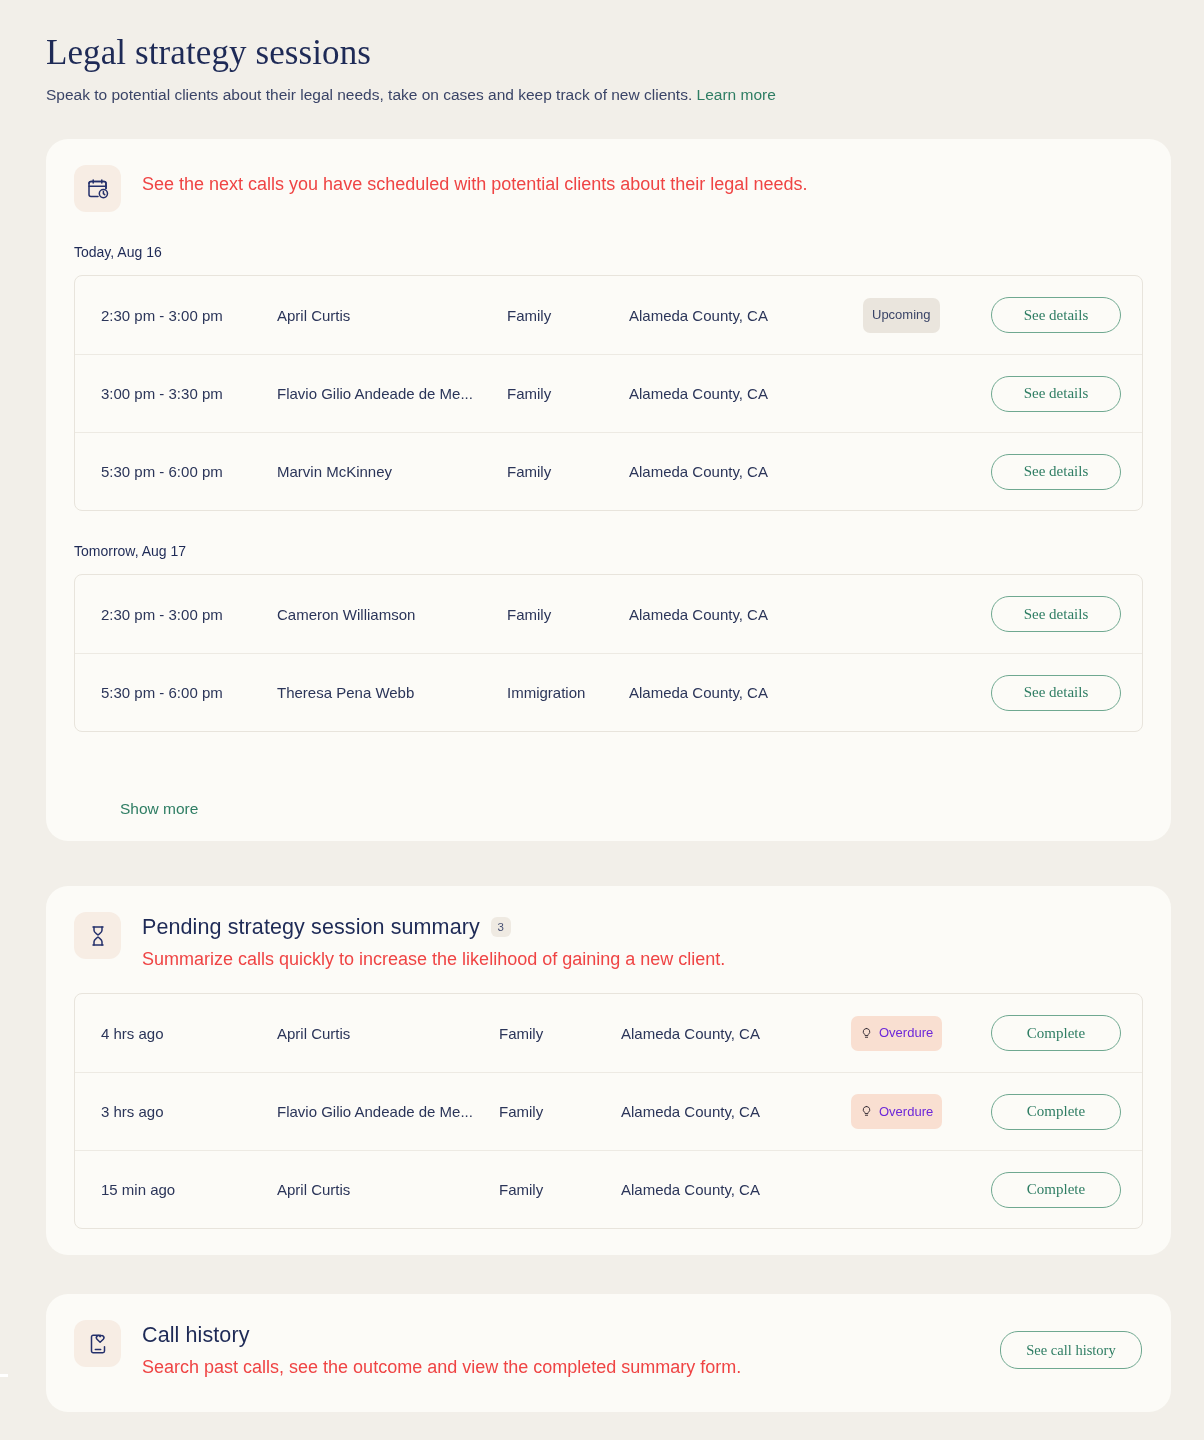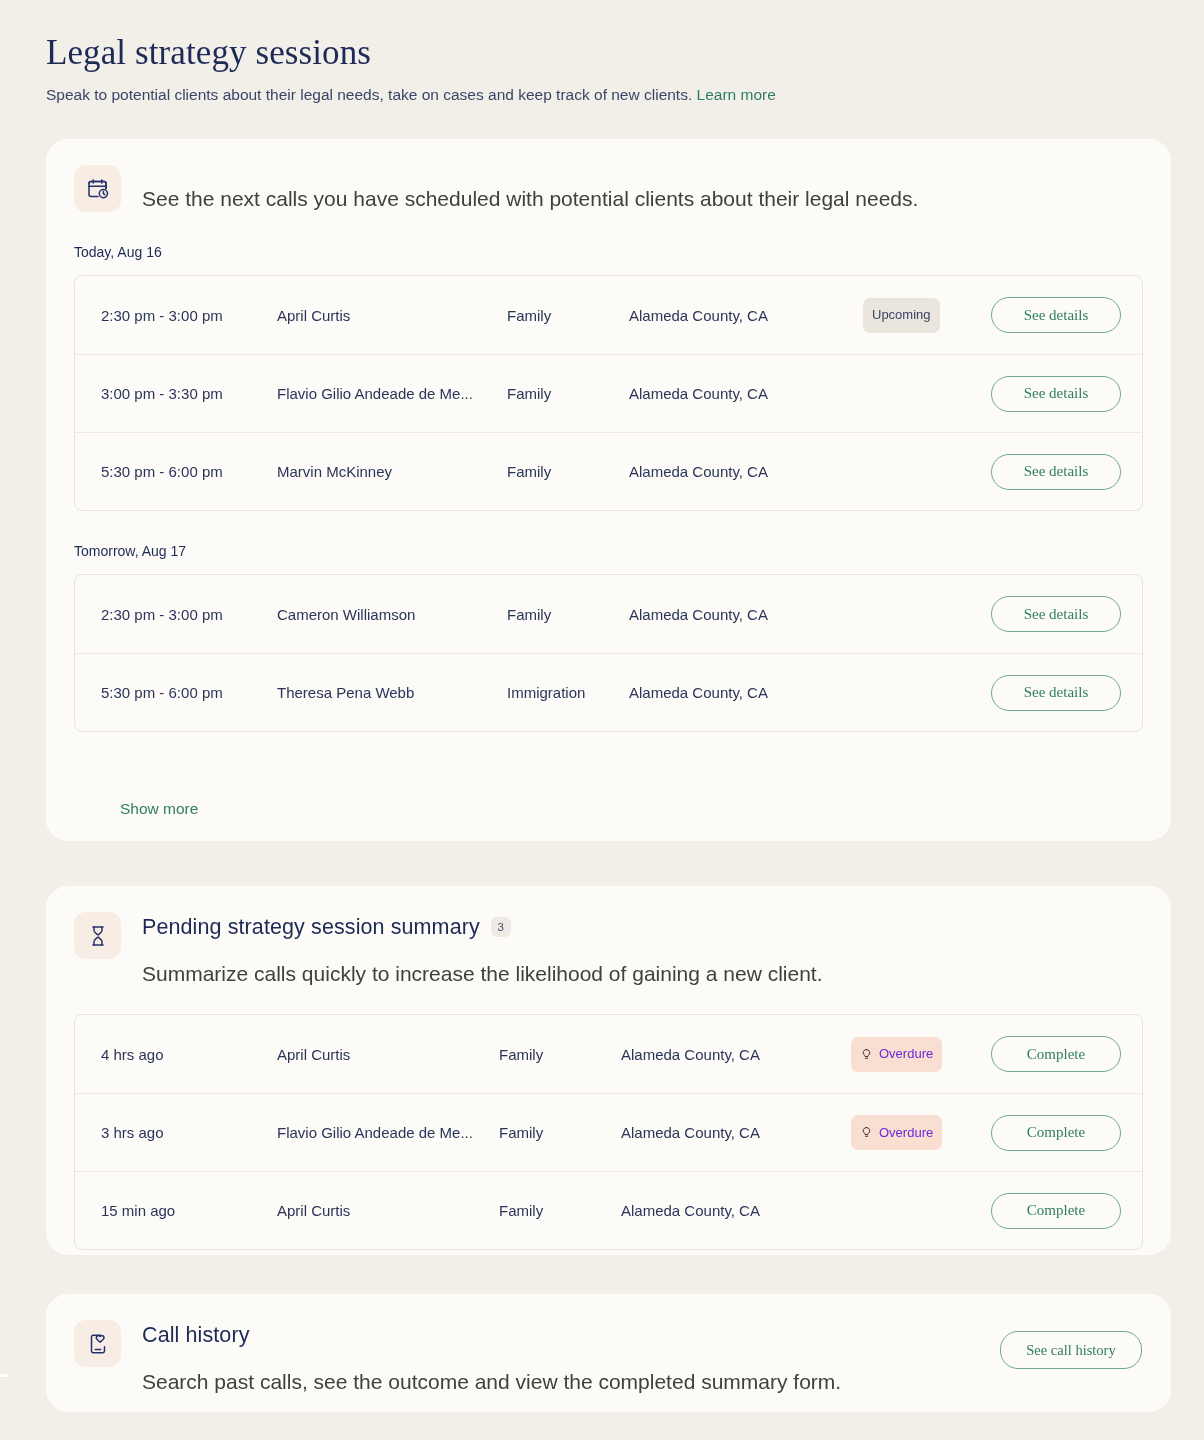--- a/index.html
+++ b/index.html
@@ -90,24 +90,24 @@
     padding: 0 6px;
     border-radius: 6px;
     background: #EFEAE2;
     color: #454F72;
     font-size: 11.5px;
     line-height: 20px;
     text-align: center;
   }
 
   .sec-desc {
-    margin-top: 22px;
-    font-size: 21px;
+    margin-top: 7px;
+    font-size: 18px;
     line-height: 22px;
-    color: #404040;
+    color: #ef4444;
   }
 
   
   .day-label {
     font-size: 14px;
     line-height: 20px;
     color: #1E2A56;
     padding-left: 28px;
   }
 
@@ -328,21 +328,21 @@
       </div>
       <div class="sec-text">
         <div class="sec-title-row">
           <span class="sec-title">Pending strategy session summary</span>
           <span class="sec-count">3</span>
         </div>
         <div class="sec-desc">Summarize calls quickly to increase the likelihood of gaining a new client.</div>
       </div>
     </div>
 
-    <div class="tbl tbl-pending" style="margin-top:29px">
+    <div class="tbl tbl-pending" style="margin-top:23px">
 
       <div class="row">
         <div class="c-time">4 hrs ago</div>
         <div class="c-name">April Curtis</div>
         <div class="c-type">Family</div>
         <div class="c-loc">Alameda County, CA</div>
         <div class="c-status">
           <span class="badge badge-overdue">
             <span>
               <svg width="13" height="13" viewBox="0 0 16 16" fill="none" stroke="#3A3038" stroke-width="1.2" stroke-linecap="round" stroke-linejoin="round">

